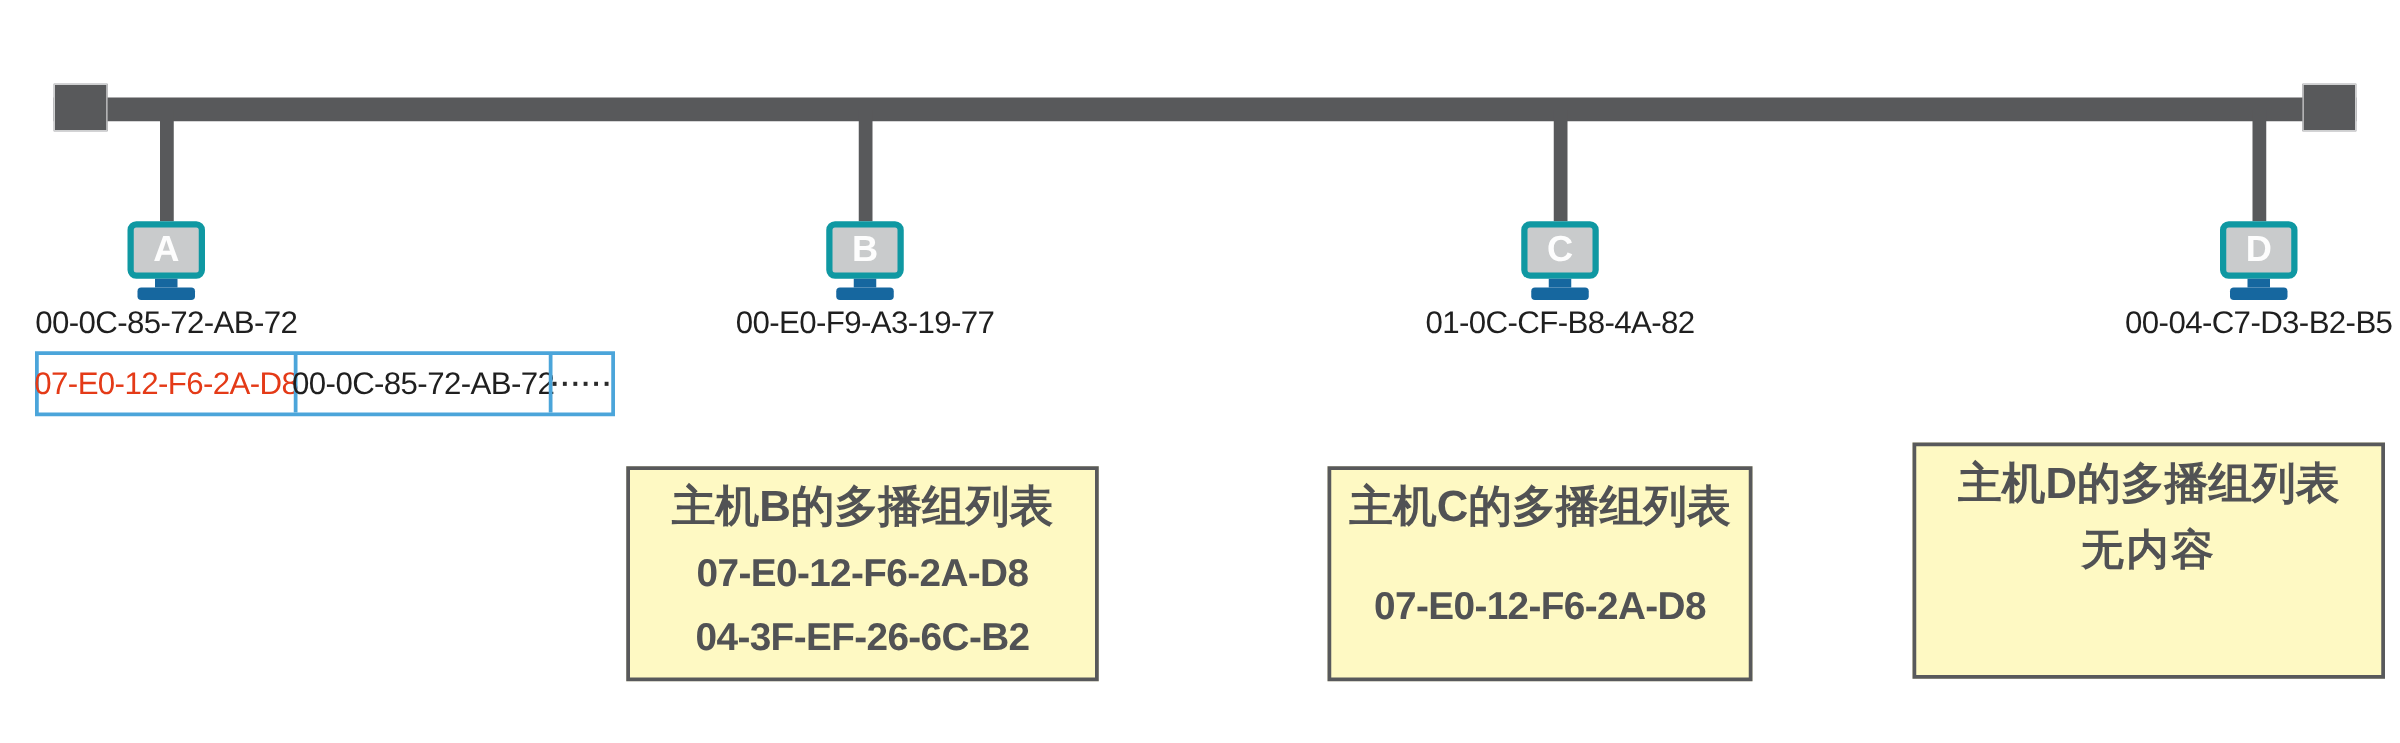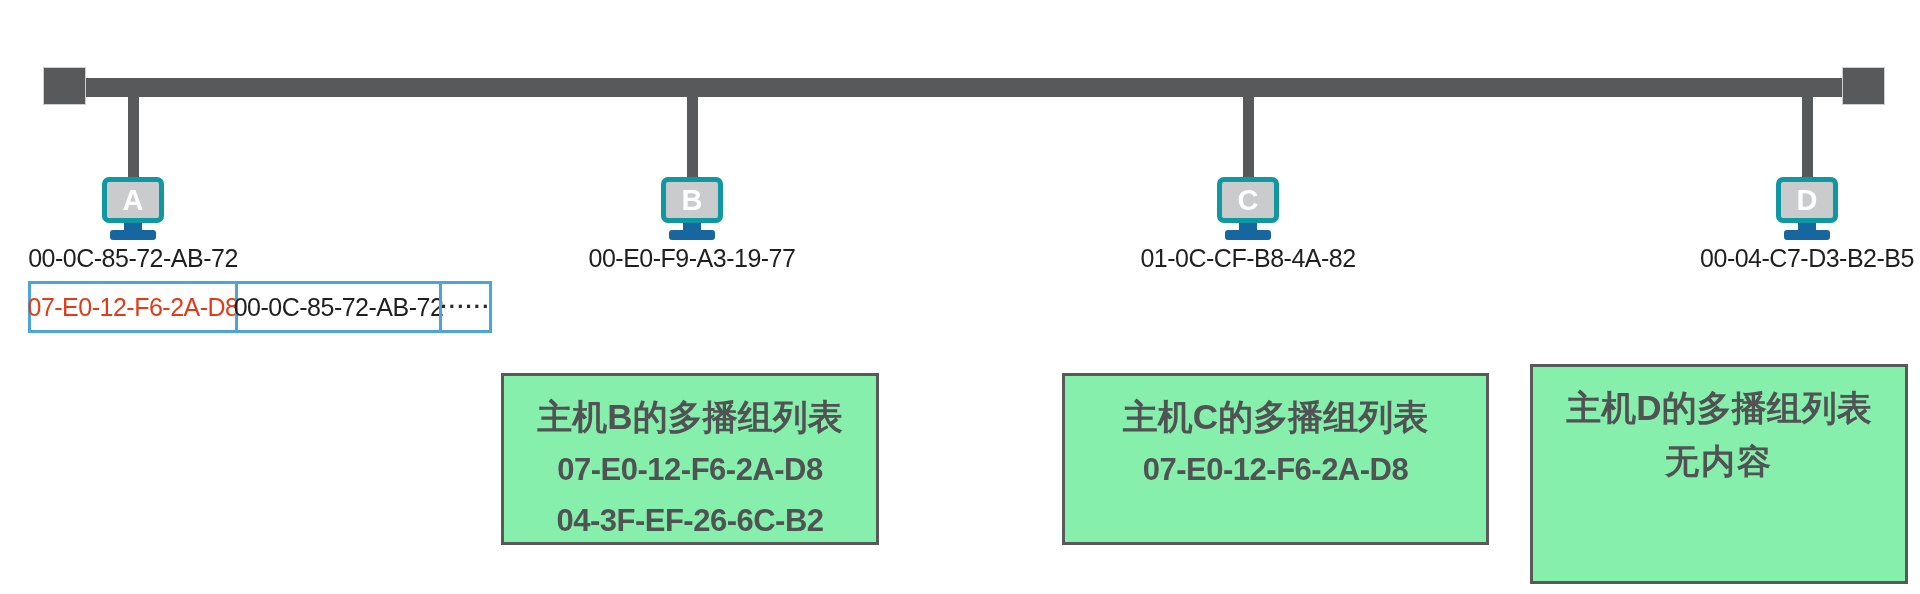--- a/index.html
+++ b/index.html
@@ -58,27 +58,27 @@
     font-size:25px; letter-spacing:-0.5px; color:#1f1f1f; white-space:nowrap;
   }
   .cam-cell + .cam-cell { border-left:3px solid #4ba5da; }
   .cam-cell.multicast { width:204px; color:#e43a17; }
   .cam-cell.own-mac   { width:204px; }
   .cam-cell.ellipsis  { width:50px; font-weight:bold; font-size:22px; letter-spacing:1px; color:#2a2a2a; }
 
   
   .group-box {
     position:absolute; width:378px; height:172px;
-    border:3px solid #58595b; background:#86efac;
+    border:3px solid #58595b; background:#fef9c3;
     display:flex; flex-direction:column; align-items:center;
-    padding-top:19px;
+    padding-top:8px;
   }
   .group-box.box-b { left:501px;  top:373px; }
-  .group-box.box-c { left:1062px; top:373px; width:427px; }
-  .group-box.box-d { left:1530px; top:364px; height:220px; }
+  .group-box.box-c { left:1062px; top:373px; width:340px;gap:26px; }
+  .group-box.box-d { left:1530px; top:354px; height:189px; }
   .group-title {
     font-size:35px; font-weight:bold; color:#515254;
     line-height:44px; white-space:nowrap;
   }
   .group-entry {
     font-size:31px; font-weight:bold; color:#515254;
     line-height:40px; margin-top:11px; letter-spacing:-0.5px; white-space:nowrap;
   }
   .group-entry.spaced { letter-spacing:2px; font-size:34px; }
 </style>

